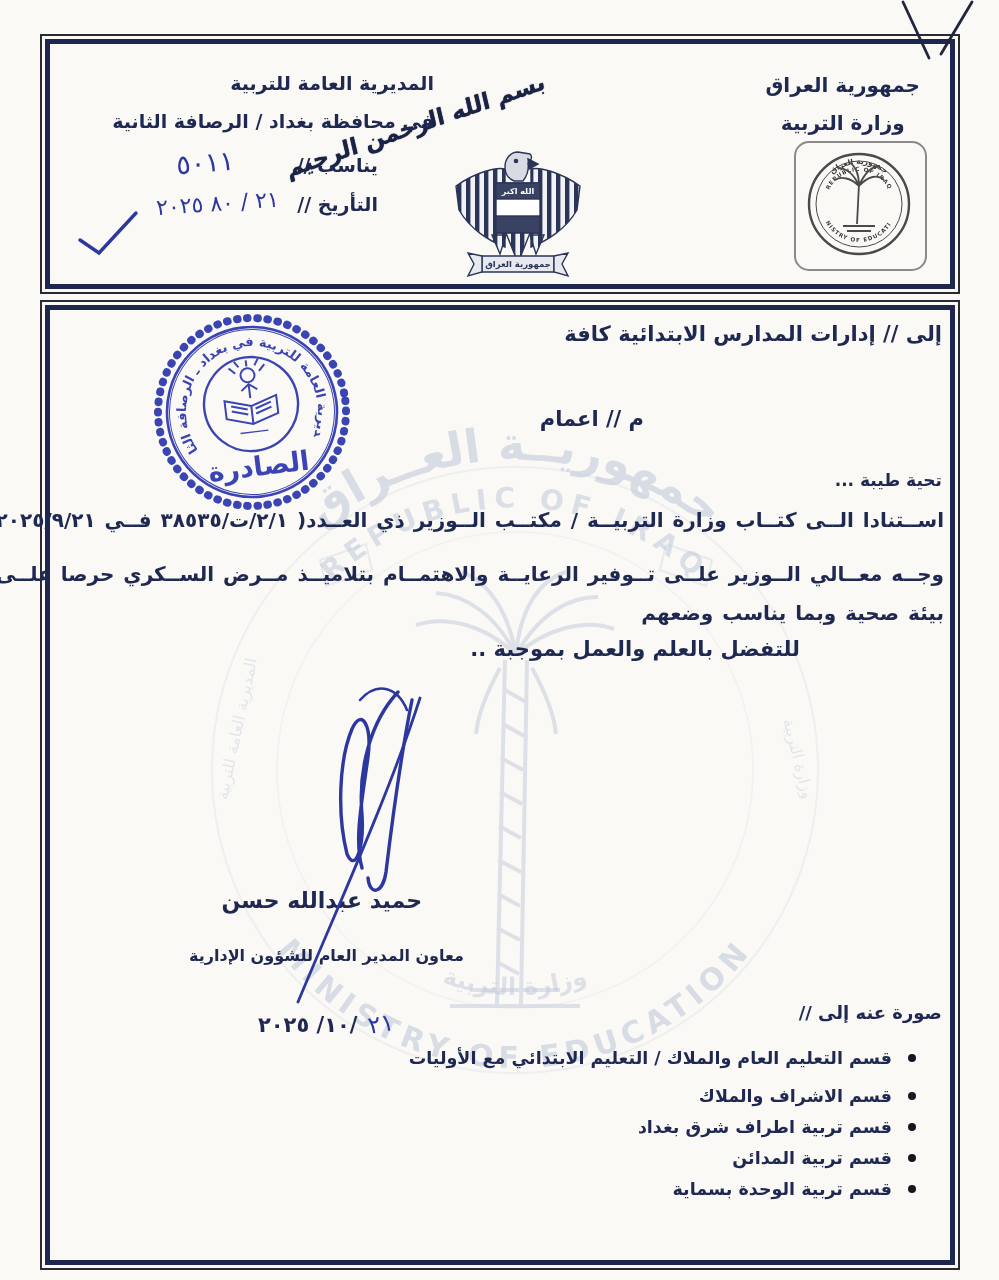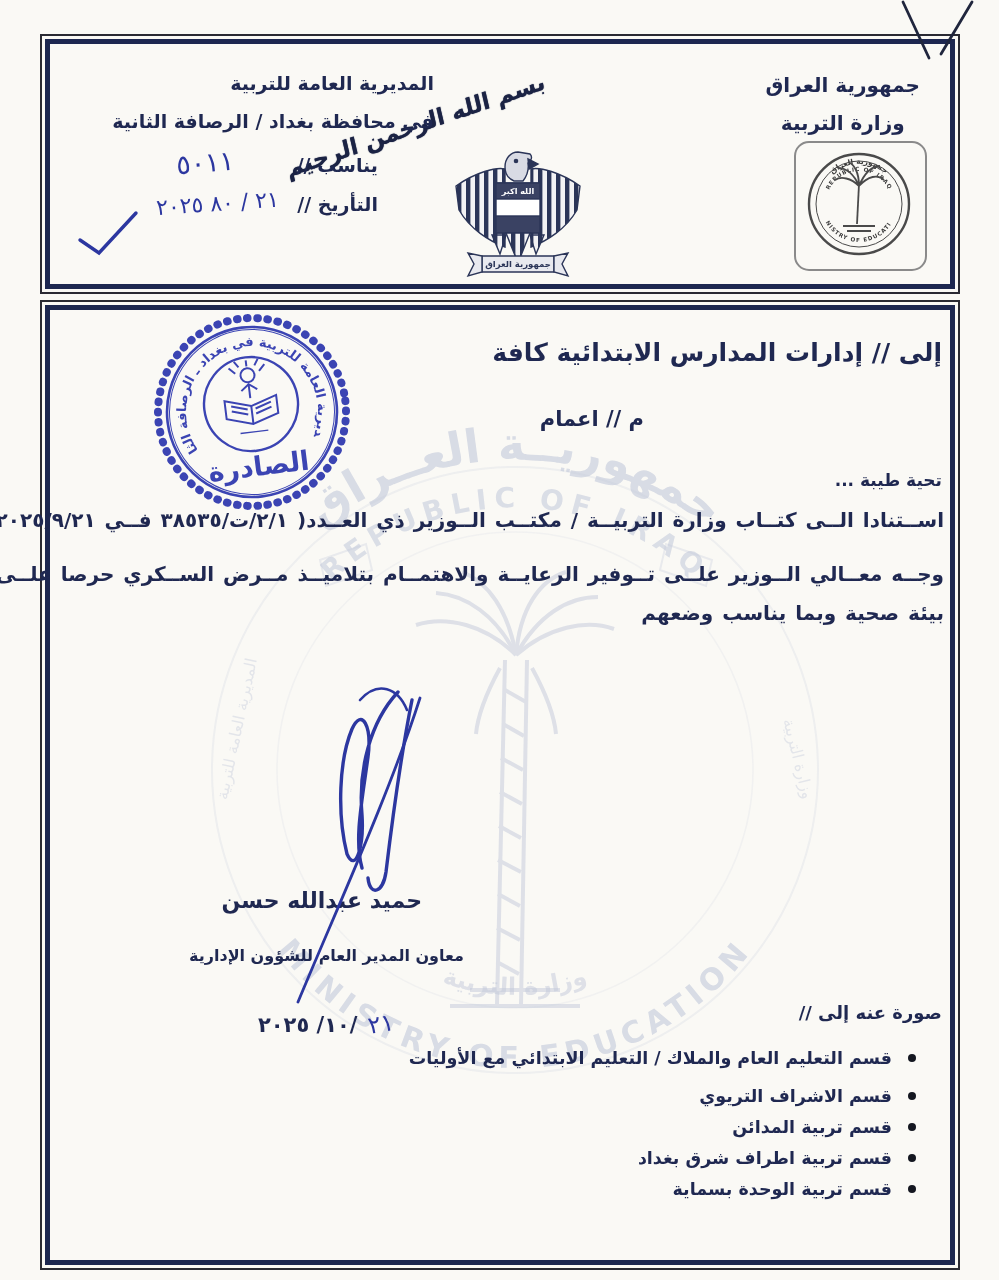--- a/index.html
+++ b/index.html
@@ -28,21 +28,21 @@
   .hdr-left-a{top:20px; right:516px; text-align:right; line-height:38px; font-size:19px;}
   .hdr-left-b{top:98px; right:572px; text-align:right; font-size:19px;}
   .hdr-left-b .row{height:41px; line-height:41px;}
   .bismillah{
     position:absolute; top:58px; right:400px; width:210px;
     transform:rotate(-19deg) skewX(-6deg);
     font-size:23px; font-weight:bold; color:#1b2344; text-align:center;
     text-shadow:0 0 1px #1b2344; white-space:nowrap;
   }
   
-  .to-line{top:28px; right:8px; font-size:25px;}
+  .to-line{top:12px; right:8px; font-size:21px;}
   .subject{top:97px; right:306px; font-size:21px;margin-left:36px;}
   .greeting{top:160px; right:8px; font-size:17px;}
   .pline{font-size:20px; word-spacing:2px;}
   .l1{top:198px; right:6px;}
   .l2{top:252px; right:6px;}
   .l3{top:291px; right:6px;}
   .closing{top:327px; right:150px; font-size:21px;}
   .signer-name{top:578px; right:528px; font-size:22px;}
   .signer-title{top:636px; right:486px; font-size:16px;}
   .sig-date{top:700px; right:556px; font-size:21px;}
@@ -197,47 +197,48 @@
     <div class="content">
 
       <div class="abs to-line b">إلى // إدارات المدارس  الابتدائية كافة</div>
       <div class="abs subject b">م // اعمام</div>
       <div class="abs greeting b">تحية طيبة ...</div>
 
       <div class="abs pline l1 b">اســتنادا الــى كتــاب وزارة التربيــة  / مكتــب الــوزير  ذي العــدد( ‭٣٨٥٣٥/ت/٢/١‬ فــي ‭٢٠٢٥/٩/٢١‬)</div>
       <div class="abs pline l2 b">وجــه معــالي الــوزير علــى تــوفير الرعايــة والاهتمــام بتلاميــذ مــرض الســكري  حرصا علــى إيجــاد</div>
       <div class="abs pline l3 b">بيئة صحية  وبما يناسب  وضعهم</div>
 
+      <div class="abs closing b">للتفضل بالعلم والعمل بموجبة ..</div>
 
       <div class="abs signer-name b">حميد عبدالله حسن</div>
       <div class="abs signer-title b">معاون المدير العام للشؤون الإدارية</div>
 
       <div class="abs sig-date">
         <span class="hw hw-day">٢١</span>
         <span class="b ltrnum" style="margin-right:4px;">‭٢٠٢٥ /١٠/‬</span>
       </div>
 
       <div class="abs cc-label b">صورة عنه إلى //</div>
 
       <div class="cc-list">
         <div class="cc-item first">
           <span class="dot"></span>
           <span>قسم التعليم  العام والملاك / التعليم الابتدائي  مع الأوليات</span>
         </div>
         <div class="cc-item">
           <span class="dot"></span>
-          <span>قسم الاشراف التريوي</span>
+          <span>قسم الاشراف والملاك</span>
+        </div>
+        <div class="cc-item">
+          <span class="dot"></span>
+          <span>قسم تربية اطراف شرق بغداد</span>
         </div>
         <div class="cc-item">
           <span class="dot"></span>
           <span>قسم تربية المدائن</span>
-        </div>
-        <div class="cc-item">
-          <span class="dot"></span>
-          <span>قسم تربية اطراف شرق بغداد</span>
         </div>
         <div class="cc-item">
           <span class="dot"></span>
           <span>قسم تربية الوحدة  بسماية</span>
         </div>
       </div>
 
     </div>
   </div>
 

